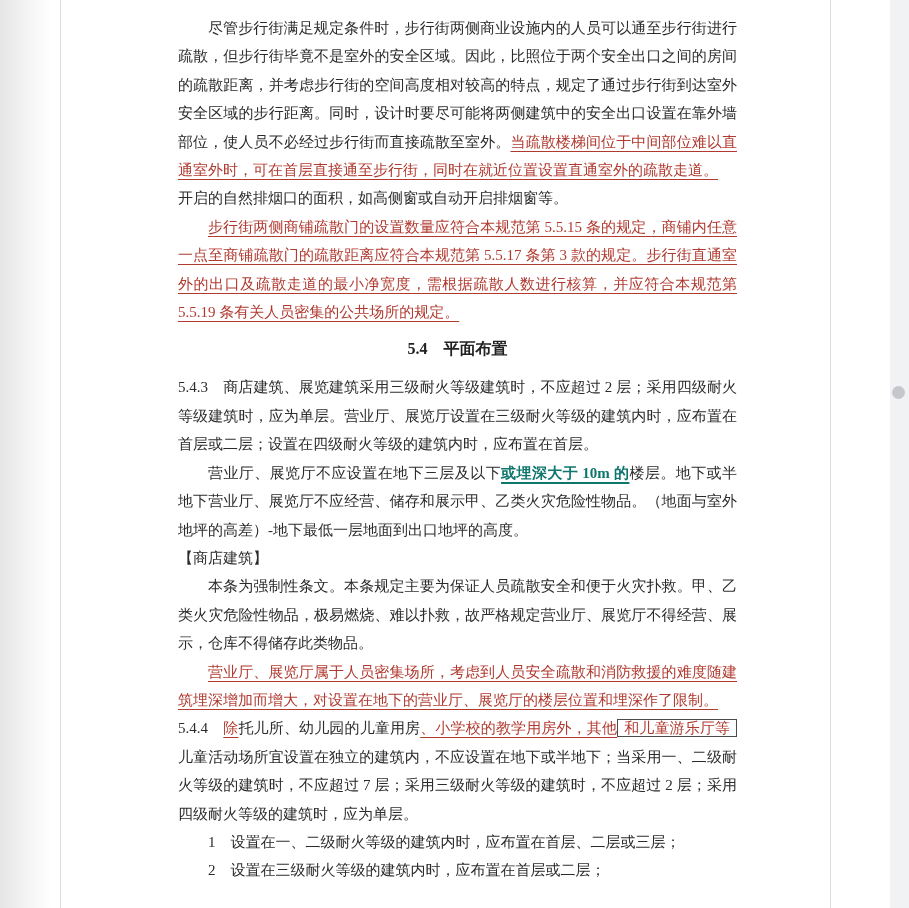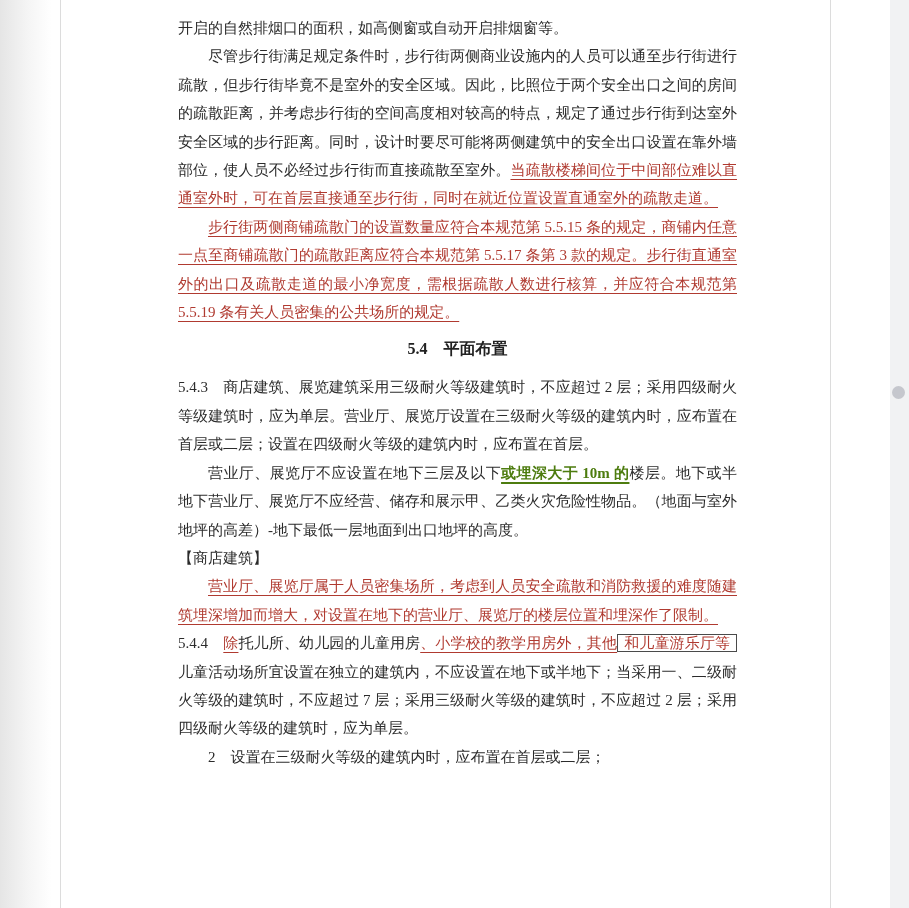--- a/index.html
+++ b/index.html
@@ -29,21 +29,21 @@
     text-align:center; margin:8px 0 9px 0; line-height:30px;
   }
   .run-k  { color:#2b2b2b; }
   .run-r  {
     color:#b03a30;
     text-decoration:underline;
     text-underline-offset:4px;
     text-decoration-thickness:1px;
   }
   .run-rb {
-    color:#4d7c0f; font-weight:bold;
+    color:#0f766e; font-weight:bold;
     text-decoration:underline;
     text-underline-offset:4px;
     text-decoration-thickness:1.5px;
   }
   .run-b  {
     color:#b03a30;
     border:1.5px solid #4a4a4a;
     padding:0 6px;
   }
   .scrollbar {
@@ -57,27 +57,29 @@
   }
 </style>
 </head>
 <body>
 
 <div class="left-shadow"></div>
 <div class="page-edge left"></div>
 <div class="page-edge right"></div>
 
 <div class="content" id="doc">
+    <p class="para indent"><span class="run-k">尽管步行街满足规定条件时，步行街两侧商业设施内的人员可以通至步行街进行疏散，但步行街毕竟不是室外的安全区域。因此，比照位于两个安全出口之间的房间的疏散距离，并考虑步行街的空间高度相对较高的特点，规定了通过步行街到达室外安全区域的步行距离。同时，设计时要尽可能将两侧建筑中的安全出口设置在靠外墙部位，使人员不必经过步行街而直接疏散至室外。</span><span class="run-r">当疏散楼梯间位于中间部位难以直通室外时，可在首层直接通至步行街，同时在就近位置设置直通室外的疏散走道。</span></p>
     <p class="para"><span class="run-k">开启的自然排烟口的面积，如高侧窗或自动开启排烟窗等。</span></p>
-    <p class="para indent"><span class="run-k">尽管步行街满足规定条件时，步行街两侧商业设施内的人员可以通至步行街进行疏散，但步行街毕竟不是室外的安全区域。因此，比照位于两个安全出口之间的房间的疏散距离，并考虑步行街的空间高度相对较高的特点，规定了通过步行街到达室外安全区域的步行距离。同时，设计时要尽可能将两侧建筑中的安全出口设置在靠外墙部位，使人员不必经过步行街而直接疏散至室外。</span><span class="run-r">当疏散楼梯间位于中间部位难以直通室外时，可在首层直接通至步行街，同时在就近位置设置直通室外的疏散走道。</span></p>
     <p class="para indent"><span class="run-r">步行街两侧商铺疏散门的设置数量应符合本规范第 5.5.15 条的规定，商铺内任意一点至商铺疏散门的疏散距离应符合本规范第 5.5.17 条第 3 款的规定。步行街直通室外的出口及疏散走道的最小净宽度，需根据疏散人数进行核算，并应符合本规范第 5.5.19 条有关人员密集的公共场所的规定。</span></p>
     <div class="heading">5.4　平面布置</div>
     <p class="para"><span class="run-k">5.4.3　商店建筑、展览建筑采用三级耐火等级建筑时，不应超过 2 层；采用四级耐火等级建筑时，应为单层。营业厅、展览厅设置在三级耐火等级的建筑内时，应布置在首层或二层；设置在四级耐火等级的建筑内时，应布置在首层。</span></p>
     <p class="para indent"><span class="run-k">营业厅、展览厅不应设置在地下三层及以下</span><span class="run-rb">或埋深大于 10m 的</span><span class="run-k">楼层。地下或半地下营业厅、展览厅不应经营、储存和展示甲、乙类火灾危险性物品。（地面与室外地坪的高差）-地下最低一层地面到出口地坪的高度。</span></p>
     <p class="para"><span class="run-k">【商店建筑】</span></p>
+    <p class="para indent"><span class="run-k">本条为强制性条文。本条规定主要为保证人员疏散安全和便于火灾扑救。甲、乙类火灾危险性物品，极易燃烧、难以扑救，故严格规定营业厅、展览厅不得经营、展示，仓库不得储存此类物品。</span></p>
     <p class="para indent"><span class="run-r">营业厅、展览厅属于人员密集场所，考虑到人员安全疏散和消防救援的难度随建筑埋深增加而增大，对设置在地下的营业厅、展览厅的楼层位置和埋深作了限制。</span></p>
     <p class="para"><span class="run-k">5.4.4　</span><span class="run-r">除</span><span class="run-k">托儿所、幼儿园的儿童用房</span><span class="run-r">、小学校的教学用房外，其他</span><span class="run-b">和儿童游乐厅等</span><span class="run-k">儿童活动场所宜设置在独立的建筑内，不应设置在地下或半地下；当采用一、二级耐火等级的建筑时，不应超过 7 层；采用三级耐火等级的建筑时，不应超过 2 层；采用四级耐火等级的建筑时，应为单层。</span></p>
+    <p class="para indent"><span class="run-k">1　设置在一、二级耐火等级的建筑内时，应布置在首层、二层或三层；</span></p>
     <p class="para indent"><span class="run-k">2　设置在三级耐火等级的建筑内时，应布置在首层或二层；</span></p>
   </div>
 
 <div class="scrollbar">
   <div class="scroll-thumb"></div>
 </div>
 
 </body></html>

